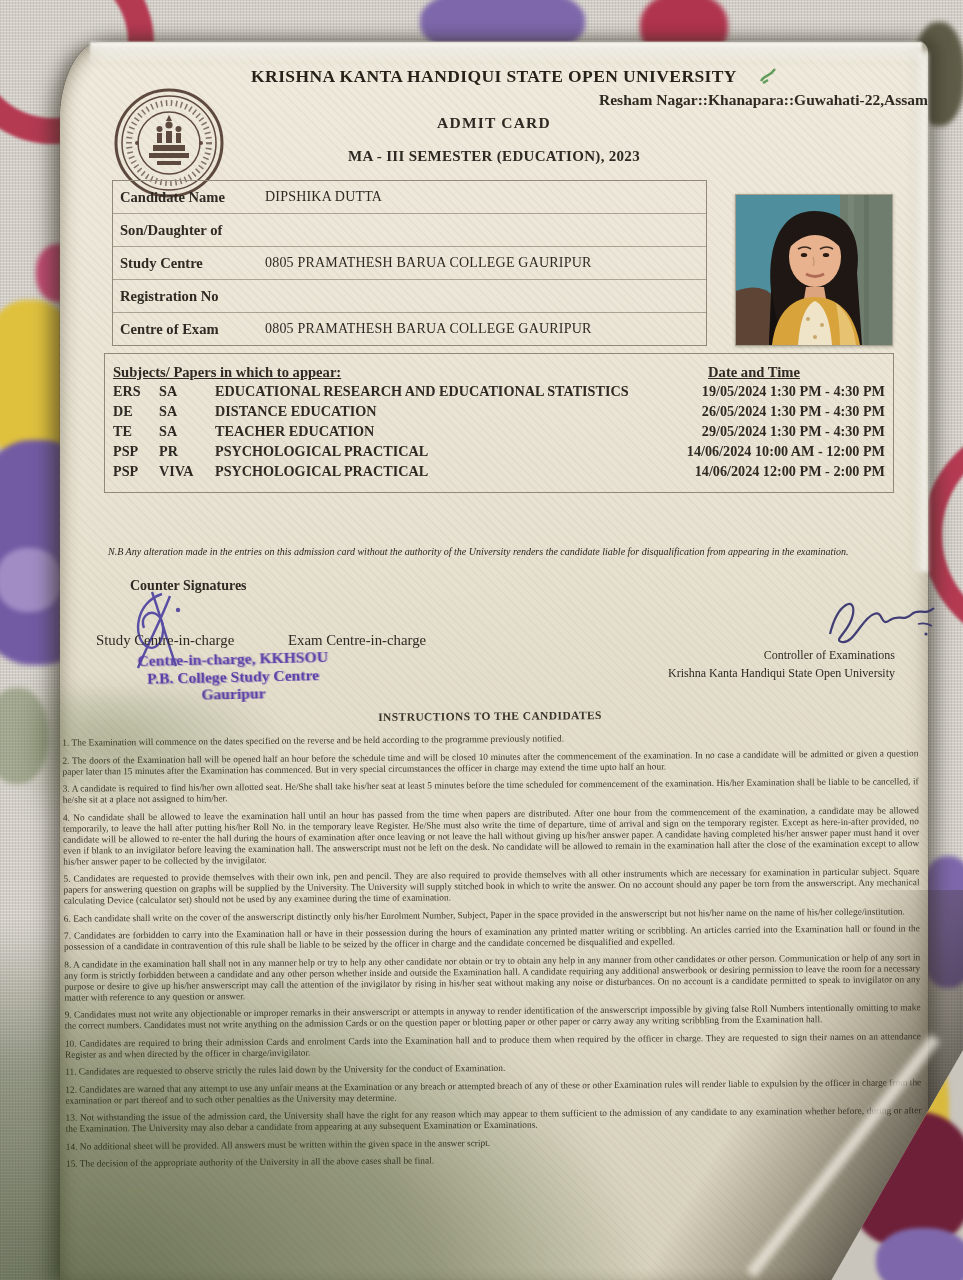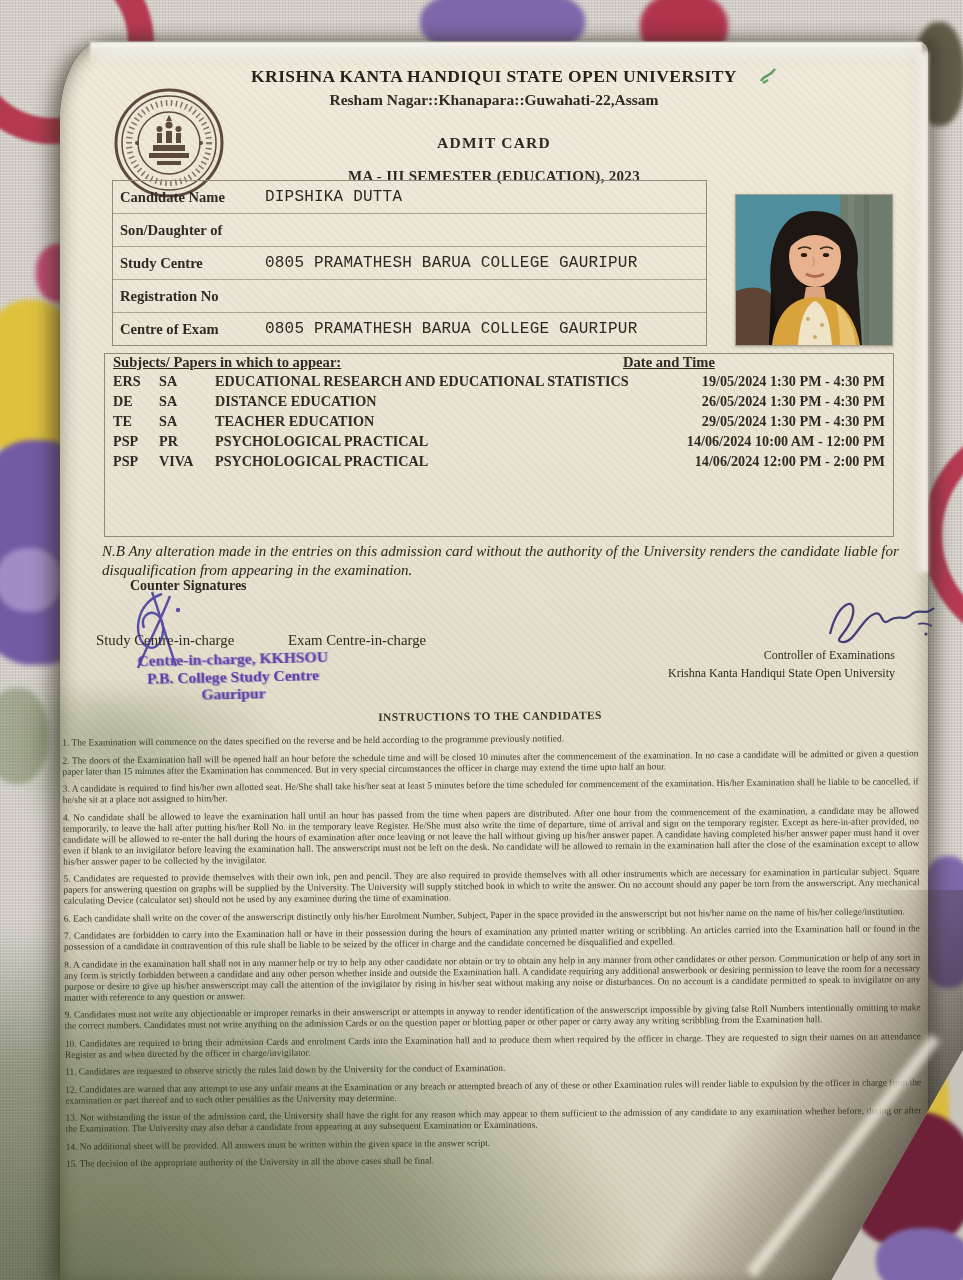--- a/index.html
+++ b/index.html
@@ -26,44 +26,44 @@
   .fold-top{position:absolute;left:30px;top:0;right:6px;height:22px;filter:blur(1px);
     background:linear-gradient(180deg, rgba(253,252,247,.95), rgba(253,252,247,0));}
   .fold-right{position:absolute;right:0;top:10px;width:16px;height:520px;filter:blur(2px);
     background:linear-gradient(to left, rgba(253,252,248,.9), rgba(253,252,248,0));}
 
   
   .admit{position:absolute;left:0;top:0;width:100%;color:#2e2a23;}
   .logo{position:absolute;left:53px;top:45px;width:112px;height:112px;opacity:.88;}
   .hdr{position:absolute;left:0;top:24px;width:100%;text-align:center;}
   .hdr .uni{font-size:17.5px;font-weight:bold;letter-spacing:.4px;line-height:20px;color:#262219;}
-  .hdr .addr{font-size:15.5px;font-weight:bold;margin-top:5px;line-height:18px;}
-  .hdr .card{font-size:15.5px;font-weight:bold;letter-spacing:1.2px;margin-top:25px;line-height:18px;}
+  .hdr .addr{font-size:15.5px;font-weight:bold;margin-top:5px;line-height:18px;text-align:right;}
+  .hdr .card{font-size:15.5px;font-weight:bold;letter-spacing:1.2px;margin-top:5px;line-height:18px;}
   .hdr .prog{font-size:15px;font-weight:bold;margin-top:15px;line-height:18px;letter-spacing:.3px;}
   .green-mark{position:absolute;left:697px;top:24px;width:22px;height:22px;}
 
   .info-table{position:absolute;left:52px;top:138px;width:593px;border:1px solid #90897a;}
   .info-row{display:grid;grid-template-columns:152px 1fr;align-items:center;height:32px;
     border-top:1px solid rgba(118,108,90,.55);}
   .info-row:first-child{border-top:none;}
   .info-label{font-weight:bold;font-size:14.6px;padding-left:7px;}
-  .info-value{font-size:16px;letter-spacing:.2px;font-family:Liberation Mono, monospace;}
+  .info-value{font-size:14px;letter-spacing:.2px;}
 
   .photo{position:absolute;left:675px;top:152px;width:156px;height:150px;border:1px solid #a79f8d;
     box-shadow:0 1px 3px rgba(60,50,35,.3);}
 
-  .subjects{position:absolute;left:44px;top:311px;width:790px;height:184px;border:1px solid #90897a;
-    padding-top:0;box-sizing:border-box;}
+  .subjects{position:absolute;left:44px;top:311px;width:790px;height:140px;border:1px solid #90897a;
+    padding-top:10px;box-sizing:border-box;}
   .subj-head{display:grid;grid-template-columns:1fr 262px;padding:0 8px;}
   .subj-head .l{font-weight:bold;font-size:14.6px;text-decoration:underline;}
-  .subj-head .r{font-weight:bold;font-size:14.6px;text-decoration:underline;}
+  .subj-head .r{font-weight:bold;font-size:14.6px;text-decoration:underline;text-align:center;}
   .subj-row{display:grid;grid-template-columns:46px 56px 1fr 256px;padding:0 8px;line-height:20px;font-size:14.2px;font-weight:bold;}
   .subj-row .dt{text-align:right;white-space:nowrap;}
 
-  .nb{position:absolute;left:42px;top:500px;width:804px;font-style:italic;font-size:15px;line-height:19px;color:#2b271f;}
+  .nb{position:absolute;left:48px;top:500px;width:804px;font-style:italic;font-size:10px;line-height:19px;color:#2b271f;}
   .counter{position:absolute;left:70px;top:536px;font-weight:bold;font-size:14px;}
   .sig-study{position:absolute;left:66px;top:546px;width:74px;height:84px;}
   .lbl-study{position:absolute;left:36px;top:590px;font-size:14.8px;}
   .lbl-exam{position:absolute;left:228px;top:590px;font-size:14.8px;}
   .stamp{position:absolute;left:22px;top:608px;width:302px;text-align:center;transform:rotate(-1.2deg);
     color:#5b3fa8;font-weight:bold;font-size:15.6px;line-height:17.5px;filter:blur(.3px);
     text-shadow:1.5px .5px 0 rgba(91,63,168,.30);}
   .sig-ctrl{position:absolute;left:762px;top:548px;width:116px;height:58px;}
   .ctrl-block{position:absolute;left:420px;top:604px;width:415px;text-align:right;font-size:12px;line-height:18px;}
 

